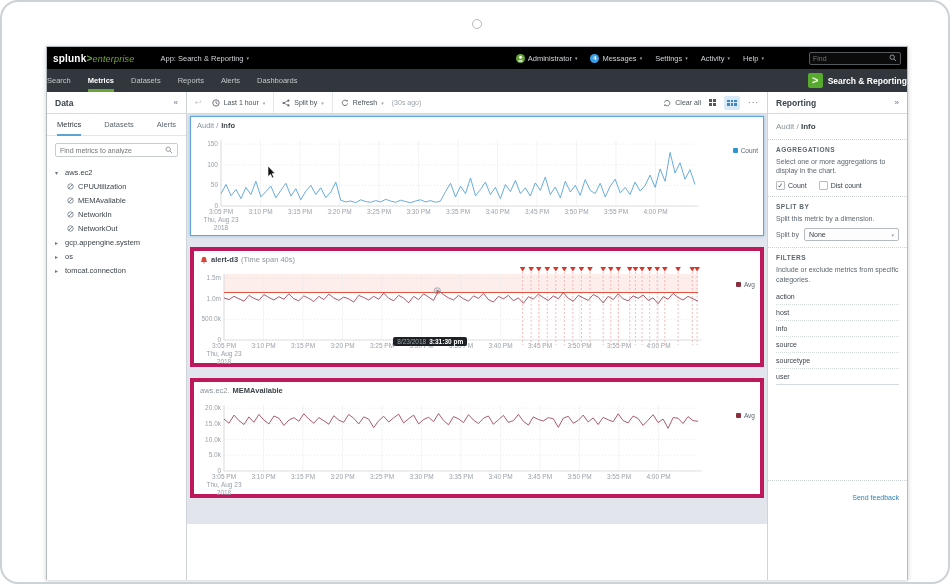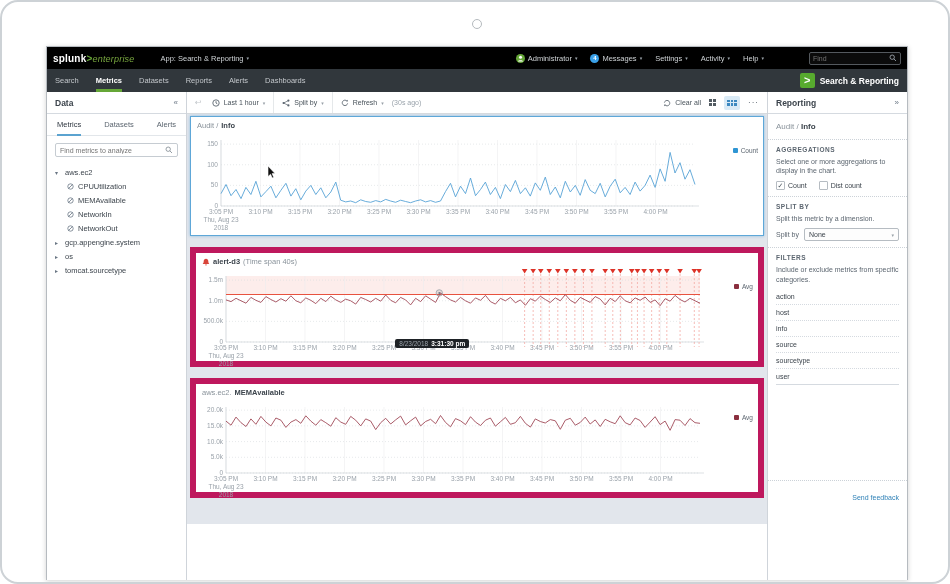--- a/index.html
+++ b/index.html
@@ -14,21 +14,21 @@
   .logo .ent { color:#79a83f; font-weight:normal; font-style:italic; font-size:9px; }
   .appmenu { margin-left:26px; color:#e8eaec; }
   .tb-right { margin-left:auto; display:flex; align-items:center; gap:13px; }
   .tb-item { display:flex; align-items:center; gap:3px; color:#cfd3d6; cursor:pointer; }
   .caret { font-size:5px; color:#9aa2a9; }
   .badge-green { width:9px; height:9px; border-radius:50%; background:#65a637; display:inline-flex; align-items:center; justify-content:center; }
   .badge-blue { width:9px; height:9px; border-radius:50%; background:#3aa0e8; color:#fff; font-size:6px; font-weight:bold; display:inline-flex; align-items:center; justify-content:center; }
   .findbox { display:flex; align-items:center; width:92px; height:13px; background:#0b0b0b; border:1px solid #54595e; border-radius:2px; padding:0 3px;margin-left:32px; }
   .findbox input { flex:1; background:transparent; border:none; outline:none; color:#9aa2a9; font-size:7px; width:70px; font-family:inherit; }
   
-  .appnav { position:absolute; left:0; top:22px; width:100%; height:23px; background:#31373c; display:flex; align-items:center; padding:0 8px; }
+  .appnav { position:absolute; left:0; top:22px; width:100%; height:23px; background:#31373c; display:flex; align-items:center; padding:0 0; }
   .nav-tab { color:#c3c7cb; font-size:7.5px; margin-right:17px; height:23px; display:flex; align-items:center; cursor:pointer; position:relative; }
   .nav-tab.active { color:#fff; font-weight:bold; }
   .nav-tab.active::after { content:""; position:absolute; left:0; right:0; bottom:0; height:3px; background:#65a637; }
   .appnav-right { margin-left:auto; display:flex; align-items:center; gap:5px; }
   .appicon { width:15px; height:15px; background:#57aa2e; color:#fff; font-weight:bold; font-size:11px; display:flex; align-items:center; justify-content:center; border-radius:2px; line-height:1; }
   .appname { color:#fff; font-size:8.5px; font-weight:bold; }
   
   .content { position:absolute; left:0; top:45px; width:860px; height:488px; display:flex; }
   .sidebar { width:140px; background:#fff; border-right:1px solid #cfd4da; position:relative; }
   .main { width:580px; position:relative; background:#fff; }
@@ -53,21 +53,21 @@
   .tb-muted { color:#9aa3ab; }
   .toolbar-right { margin-left:auto; display:flex; align-items:center; gap:8px; padding-right:8px; }
   .gridicon1 { display:grid; grid-template-columns:3px 3px; grid-gap:1px; cursor:pointer; }
   .gridicon1 span { width:3px; height:3px; background:#515a61; }
   .gridicon2 { width:16px; height:14px; background:#d9eaf6; border-radius:2px; display:flex; align-items:center; justify-content:center; cursor:pointer; }
   .gridicon2 .g { display:grid; grid-template-columns:2.5px 2.5px 2.5px; grid-gap:1px; }
   .gridicon2 .g span { width:2.5px; height:2.5px; background:#3c88c0; }
   .ellipsis { font-size:8px; color:#5c6670; letter-spacing:1px; cursor:pointer; }
   
   .charts-area { position:absolute; left:0; top:22px; width:580px; height:410px; background:#e2e6ec; overflow:hidden; padding:2px 0 0 0; }
-  .chart-card { position:relative; margin:0 3px 11px 3px; height:120px; background:#fff; border:6px solid #be185d; }
+  .chart-card { position:relative; margin:0 3px 11px 3px; height:120px; background:#fff; border:4px solid #be185d; }
   .chart-card.selected { border:1px solid #5ea7d8; box-shadow:0 0 3px rgba(94,167,216,.65); }
   .chart-title { height:13px; padding:4px 6px 0 6px; font-size:7.5px; color:#3c444c; display:flex; align-items:center; gap:3px; }
   .t-muted { color:#8a939b; font-weight:normal; }
   .t-bold { font-weight:bold; }
   .legend { position:absolute; right:5px; top:30px; display:flex; align-items:center; gap:3px; font-size:6.5px; color:#5c6670; }
   .legend .sw { width:5px; height:5px; border-radius:1px; display:inline-block; }
   .hover-tooltip { position:absolute; background:#1e2226; border-radius:2px; padding:1px 4px; font-size:6.5px; white-space:nowrap; z-index:5; }
   .hover-tooltip .d { color:#9aa2a9; } .hover-tooltip .t { color:#fff; font-weight:bold; margin-left:3px; }
   .cursor-ov { position:absolute; z-index:6; pointer-events:none; }
   
@@ -210,21 +210,21 @@
             <div class="tree-row">
               <span class="tw">▸</span>
               <span>gcp.appengine.system</span>
             </div>
             <div class="tree-row">
               <span class="tw">▸</span>
               <span>os</span>
             </div>
             <div class="tree-row">
               <span class="tw">▸</span>
-              <span>tomcat.sourcetype</span>
+              <span>tomcat.connection</span>
             </div>
           </div>
       </div>
 
       <div class="main">
         <div class="toolbar">
           <span class="tbg" style="color:#c3c7cb;border-right:none;padding-right:2px;">
               <span style="font-size:8px;">↩</span>
             </span>
           <span class="tbg">

